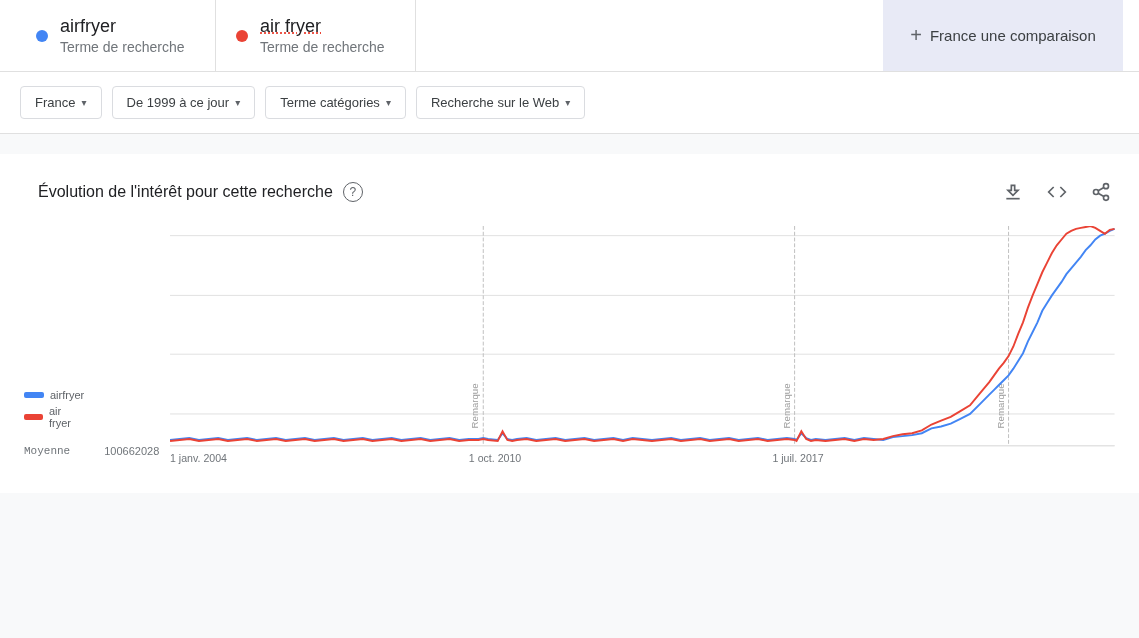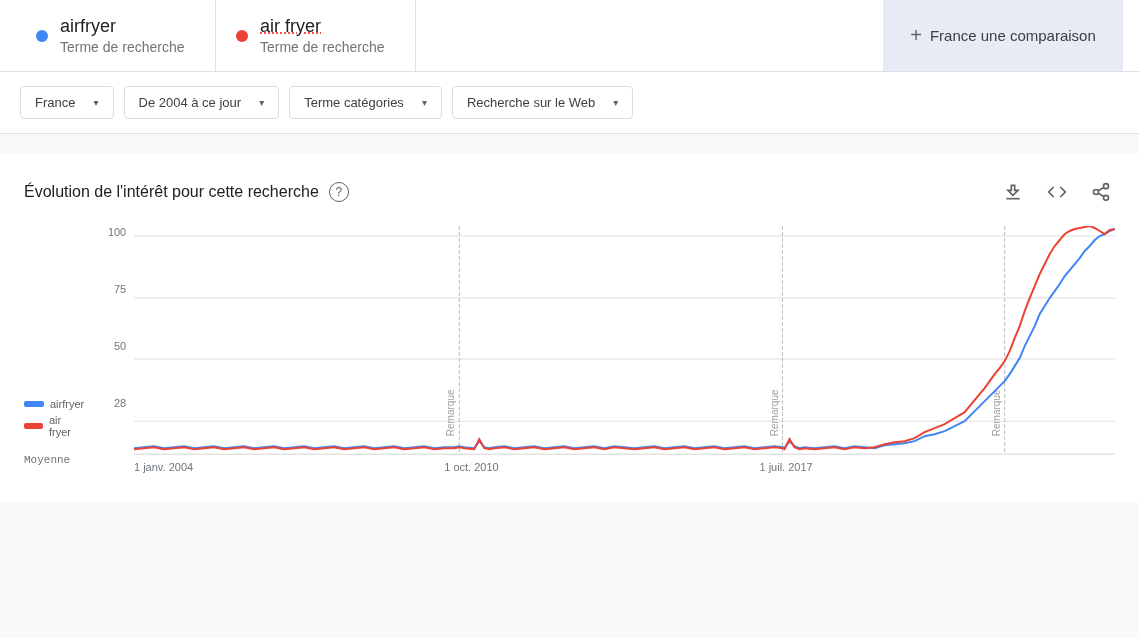--- a/index.html
+++ b/index.html
@@ -73,21 +73,21 @@
       display: flex;
       align-items: center;
       padding: 14px 20px;
       background: #fff;
       gap: 10px;
       border-bottom: 1px solid #e0e0e0;
     }
     .filter-btn {
       display: flex;
       align-items: center;
-      gap: 18px;
+      gap: 6px;
       padding: 8px 14px;
       border: 1px solid #dadce0;
       border-radius: 4px;
       background: #fff;
       color: #3c4043;
       font-size: 13px;
       cursor: pointer;
       white-space: nowrap;
     }
     .filter-chevron {
@@ -114,20 +114,21 @@
     }
     .chart-title-group {
       display: flex;
       align-items: center;
       gap: 10px;
     }
     .chart-title {
       font-size: 16px;
       font-weight: 400;
       color: #202124;
+      margin-left: 14px;
     }
     .help-icon {
       width: 20px;
       height: 20px;
       border: 1.5px solid #5f6368;
       border-radius: 50%;
       display: flex;
       align-items: center;
       justify-content: center;
       font-size: 12px;
@@ -182,21 +183,21 @@
     }
 
     
     .chart-with-axes {
       display: flex;
       align-items: stretch;
       width: 100%;
     }
     .y-axis {
       display: flex;
-      flex-direction: column;
+      flex-direction: row;
       justify-content: space-between;
       align-items: flex-end;
       padding-right: 8px;
       padding-bottom: 20px;
       font-size: 11px;
       color: #70757a;
       min-width: 30px;
     }
     .chart-main {
       flex: 1;
@@ -230,21 +231,21 @@
     <span>France une comparaison</span>
   </button>
 </div>
 
 <div class="filters-bar">
   <button class="filter-btn">
     <span>France</span>
     <span class="filter-chevron">▾</span>
   </button>
   <button class="filter-btn">
-    <span>De 2004 à ce jour</span>
+    <span>De 1999 à ce jour</span>
     <span class="filter-chevron">▾</span>
   </button>
   <button class="filter-btn">
     <span>Terme catégories</span>
     <span class="filter-chevron">▾</span>
   </button>
   <button class="filter-btn">
     <span>Recherche sur le Web</span>
     <span class="filter-chevron">▾</span>
   </button>
@@ -295,22 +296,22 @@
       <div class="legend-item">
         <div class="legend-bar" style="background:#ea4335;"></div>
         <span class="legend-label">air fryer</span>
       </div>
       <div style="margin-top:12px; font-size:11px; color:#70757a;font-family:Liberation Mono, monospace;">Moyenne</div>
     </div>
 
     <div class="chart-with-axes">
       <div class="y-axis">
         <span>100</span>
-        <span>75</span>
-        <span>50</span>
+        <span>66</span>
+        <span>20</span>
         <span>28</span>
         <span>&nbsp;</span>
       </div>
 
       <div class="chart-main">
         <svg class="trend-chart" viewBox="0 0 980 260" xmlns="http://www.w3.org/2000/svg">
 
           <line x1="0" y1="10" x2="980" y2="10" stroke="#e0e0e0" stroke-width="1"></line>
           <line x1="0" y1="72" x2="980" y2="72" stroke="#e0e0e0" stroke-width="1"></line>
           <line x1="0" y1="133" x2="980" y2="133" stroke="#e0e0e0" stroke-width="1"></line>

